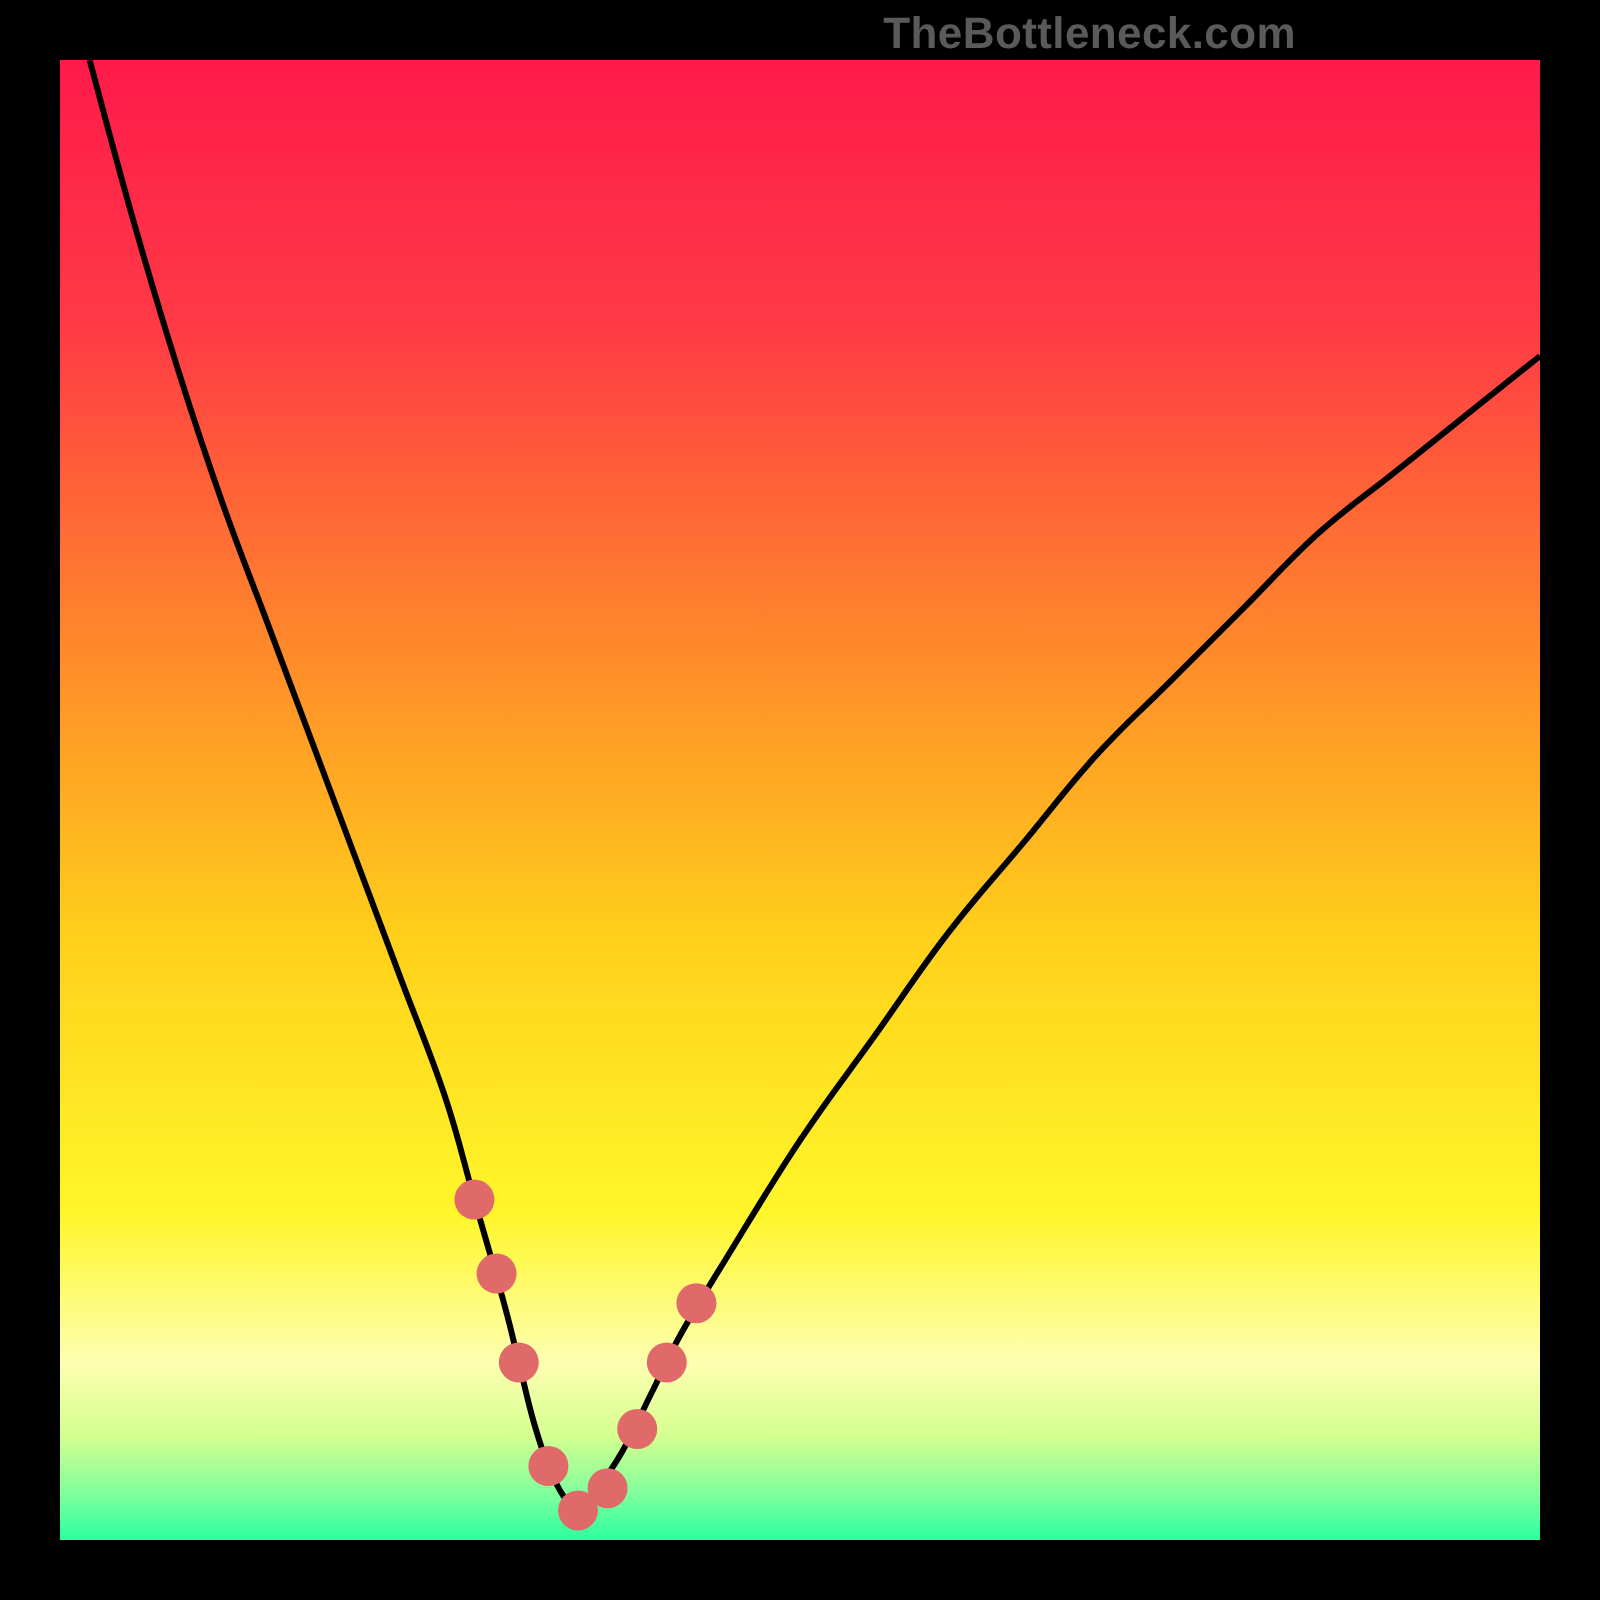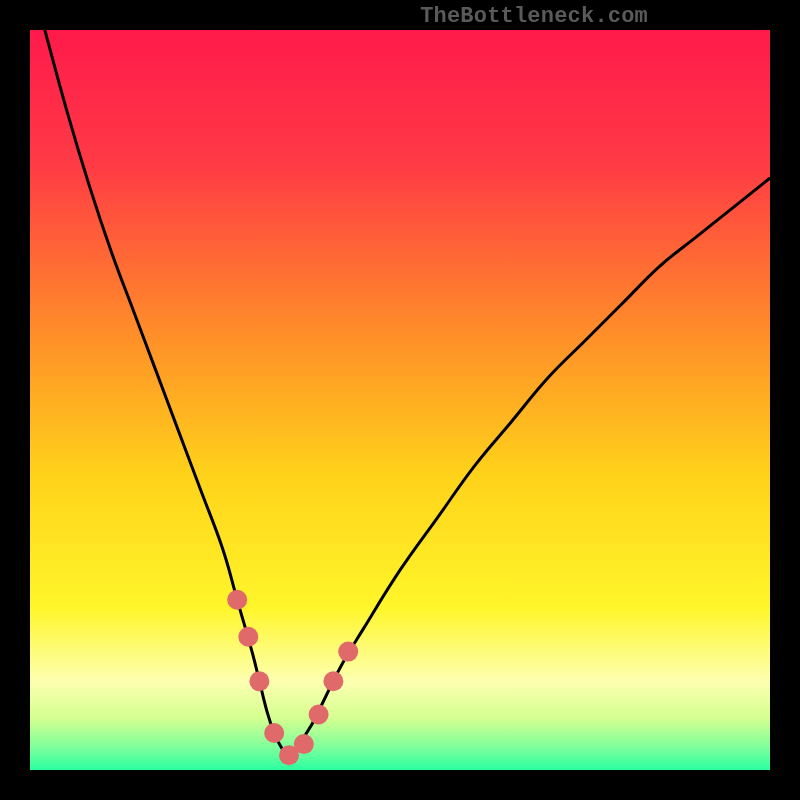--- a/index.html
+++ b/index.html
@@ -9,21 +9,20 @@
     height: 800px;
     background: #000;
     font-family: Arial, Helvetica, sans-serif;
     overflow: hidden;
   }
   .stage {
     position: relative;
     width: 660px;
     height: 800px;
     background: #000;
-    font-family: Liberation Mono, monospace;
   }
   .watermark {
     position: absolute;
     top: 4px;
     right: 12px;
     color: #5a5a5a;
     font-size: 22px;
     font-weight: 600;
     letter-spacing: 0.2px;
     z-index: 5;

